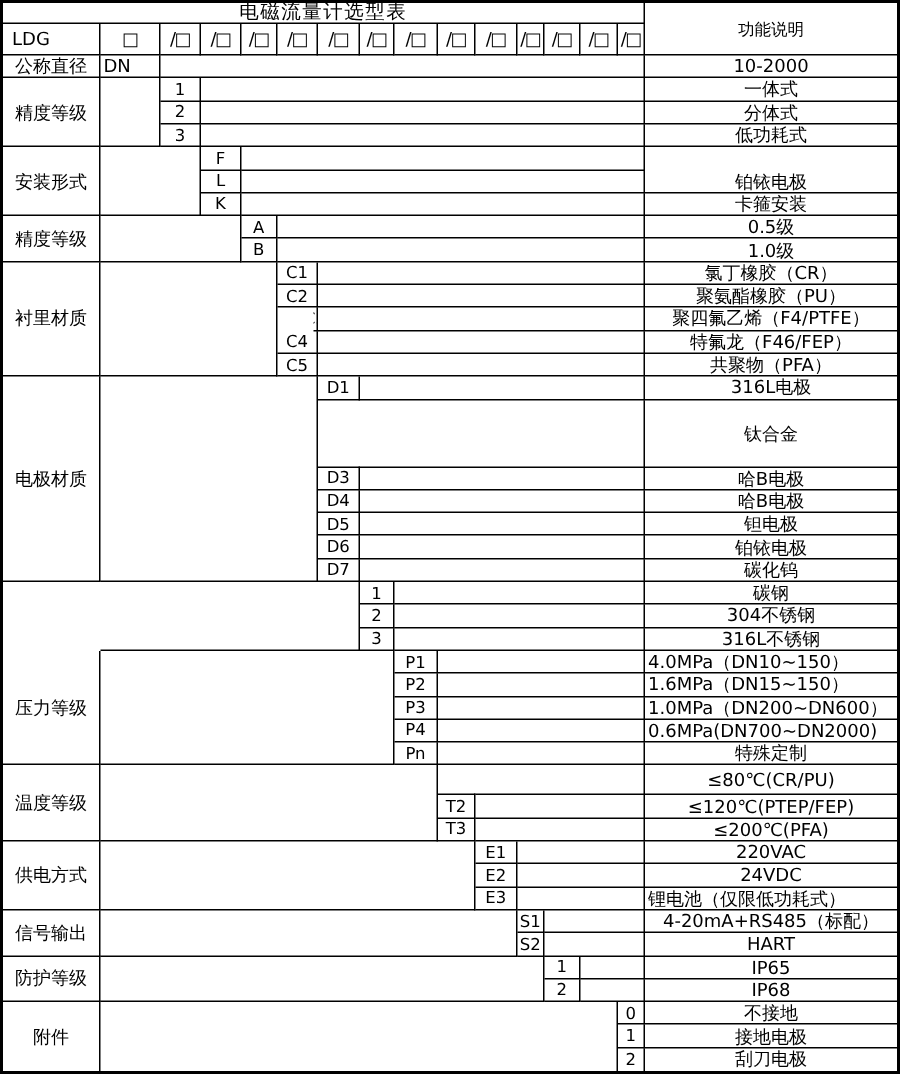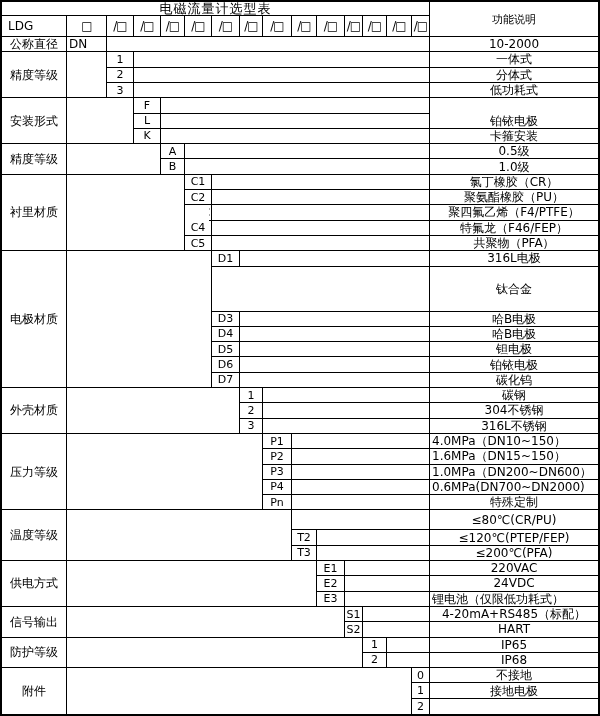--- a/index.html
+++ b/index.html
@@ -122,21 +122,20 @@
     <div class="cell noR" style="grid-area: 20 / 16;">哈B电极</div>
     <div class="cell code" style="grid-area: 21 / 7;">D5</div>
     <div class="cell" style="grid-area: 21 / 8 / auto / 16;"></div>
     <div class="cell noR" style="grid-area: 21 / 16;">钽电极</div>
     <div class="cell code" style="grid-area: 22 / 7;">D6</div>
     <div class="cell" style="grid-area: 22 / 8 / auto / 16;"></div>
     <div class="cell noR" style="grid-area: 22 / 16;">铂铱电极</div>
     <div class="cell code" style="grid-area: 23 / 7;">D7</div>
     <div class="cell" style="grid-area: 23 / 8 / auto / 16;"></div>
     <div class="cell noR" style="grid-area: 23 / 16;">碳化钨</div>
-    <div class="cell" style="grid-area: 24 / 1 / 27;">外壳材质</div>
     <div class="cell" style="grid-area: 24 / 2 / 27 / 8;"></div>
     <div class="cell code" style="grid-area: 24 / 8;">1</div>
     <div class="cell" style="grid-area: 24 / 9 / auto / 16;"></div>
     <div class="cell noR" style="grid-area: 24 / 16;">碳钢</div>
     <div class="cell code" style="grid-area: 25 / 8;">2</div>
     <div class="cell" style="grid-area: 25 / 9 / auto / 16;"></div>
     <div class="cell noR" style="grid-area: 25 / 16;">304不锈钢</div>
     <div class="cell code" style="grid-area: 26 / 8;">3</div>
     <div class="cell" style="grid-area: 26 / 9 / auto / 16;"></div>
     <div class="cell noR" style="grid-area: 26 / 16;">316L不锈钢</div>
@@ -195,13 +194,14 @@
     <div class="cell code" style="grid-area: 41 / 13;">2</div>
     <div class="cell" style="grid-area: 41 / 14 / auto / 16;"></div>
     <div class="cell noR" style="grid-area: 41 / 16;">IP68</div>
     <div class="cell noB" style="grid-area: 42 / 1 / 45;">附件</div>
     <div class="cell noB" style="grid-area: 42 / 2 / 45 / 15;"></div>
     <div class="cell code" style="grid-area: 42 / 15;">0</div>
     <div class="cell noR" style="grid-area: 42 / 16;">不接地</div>
     <div class="cell code" style="grid-area: 43 / 15;">1</div>
     <div class="cell noR" style="grid-area: 43 / 16;">接地电极</div>
     <div class="cell code noB" style="grid-area: 44 / 15;">2</div>
+    <div class="cell noR noB" style="grid-area: 44 / 16;">刮刀电极</div>
   </div>
 
 </body></html>

